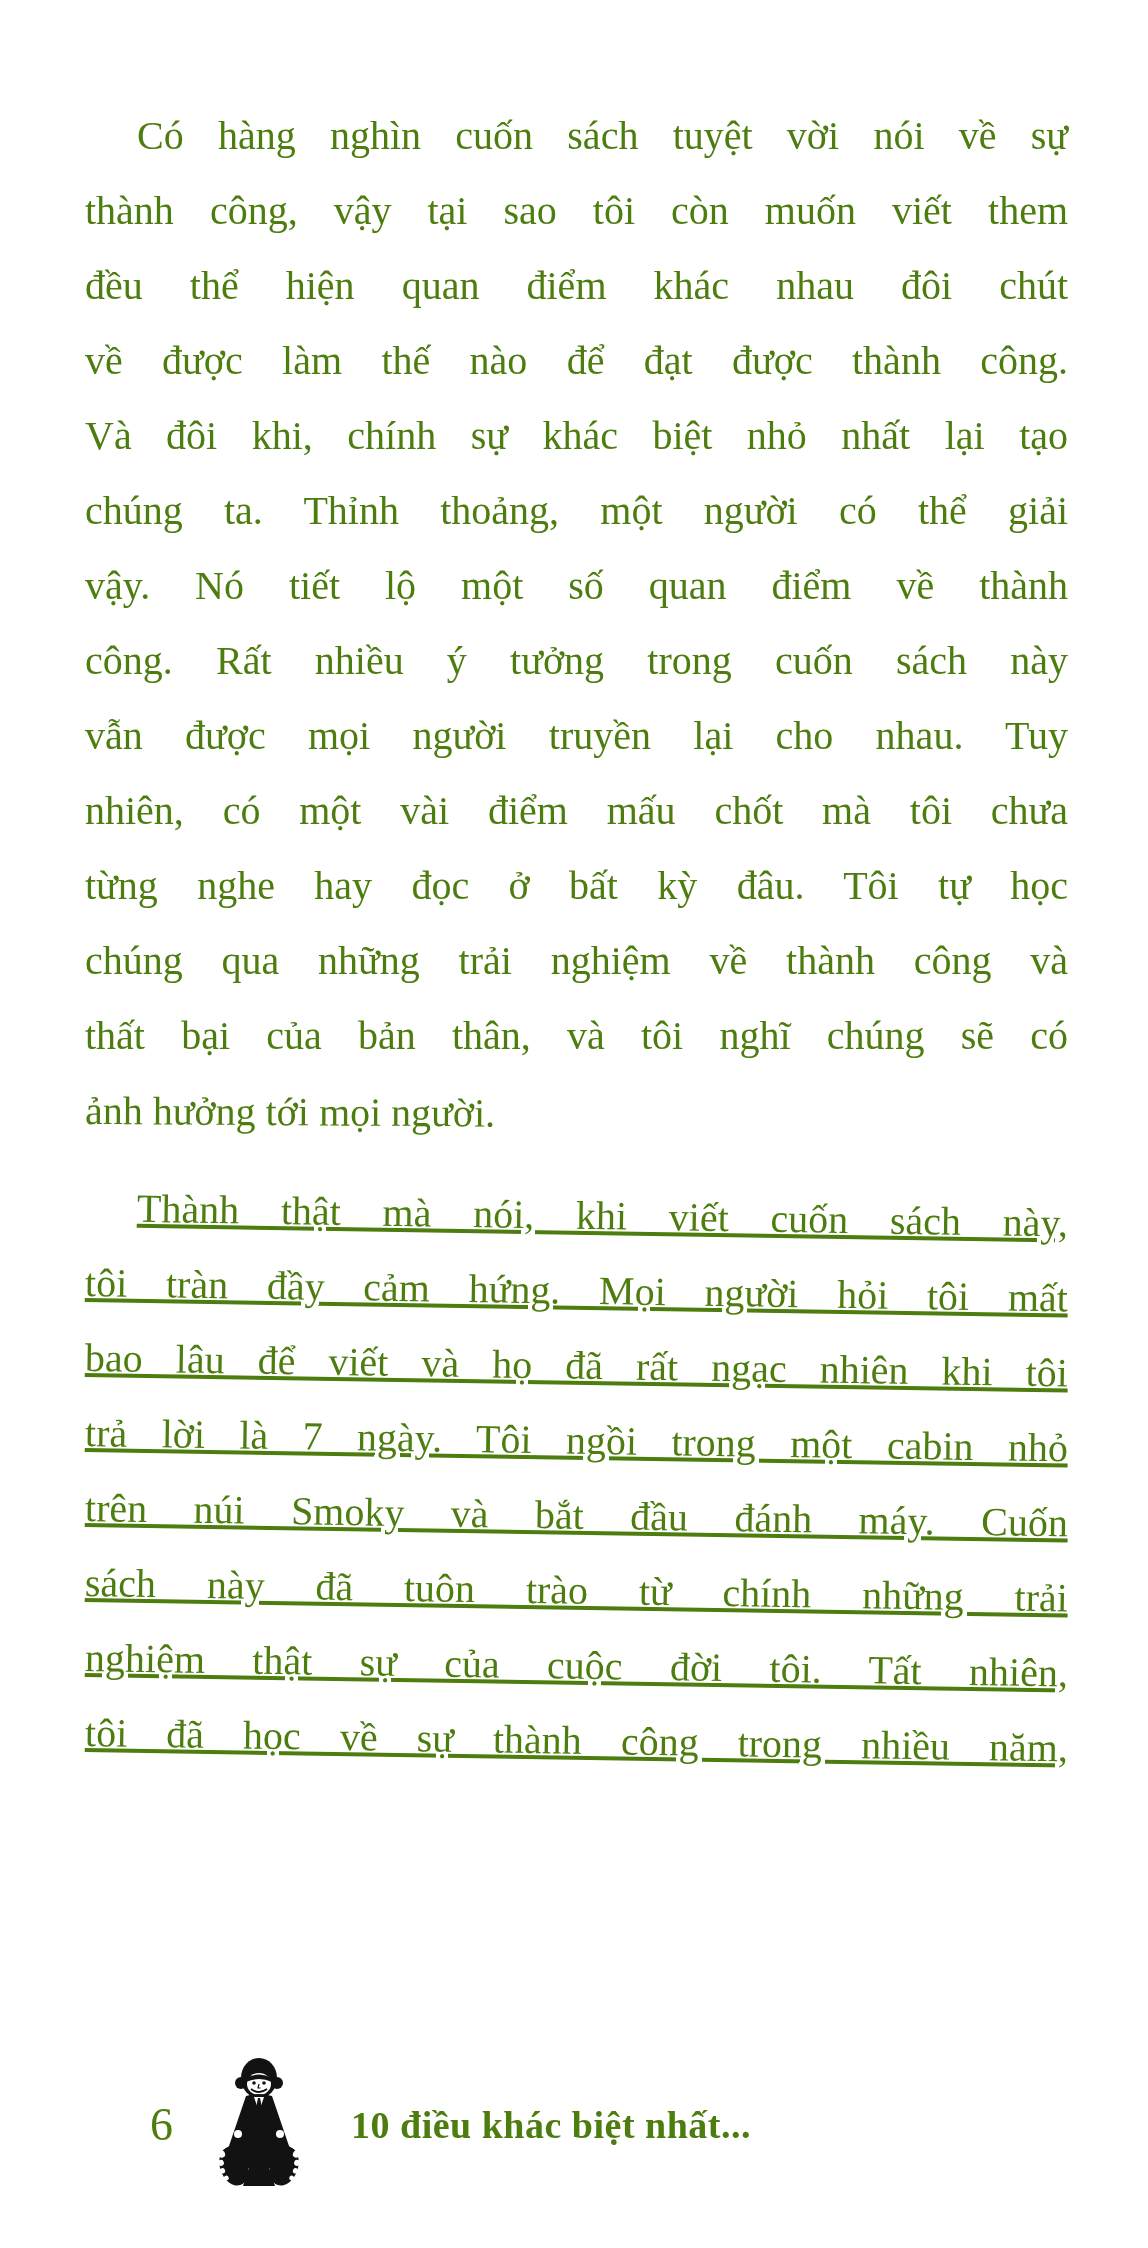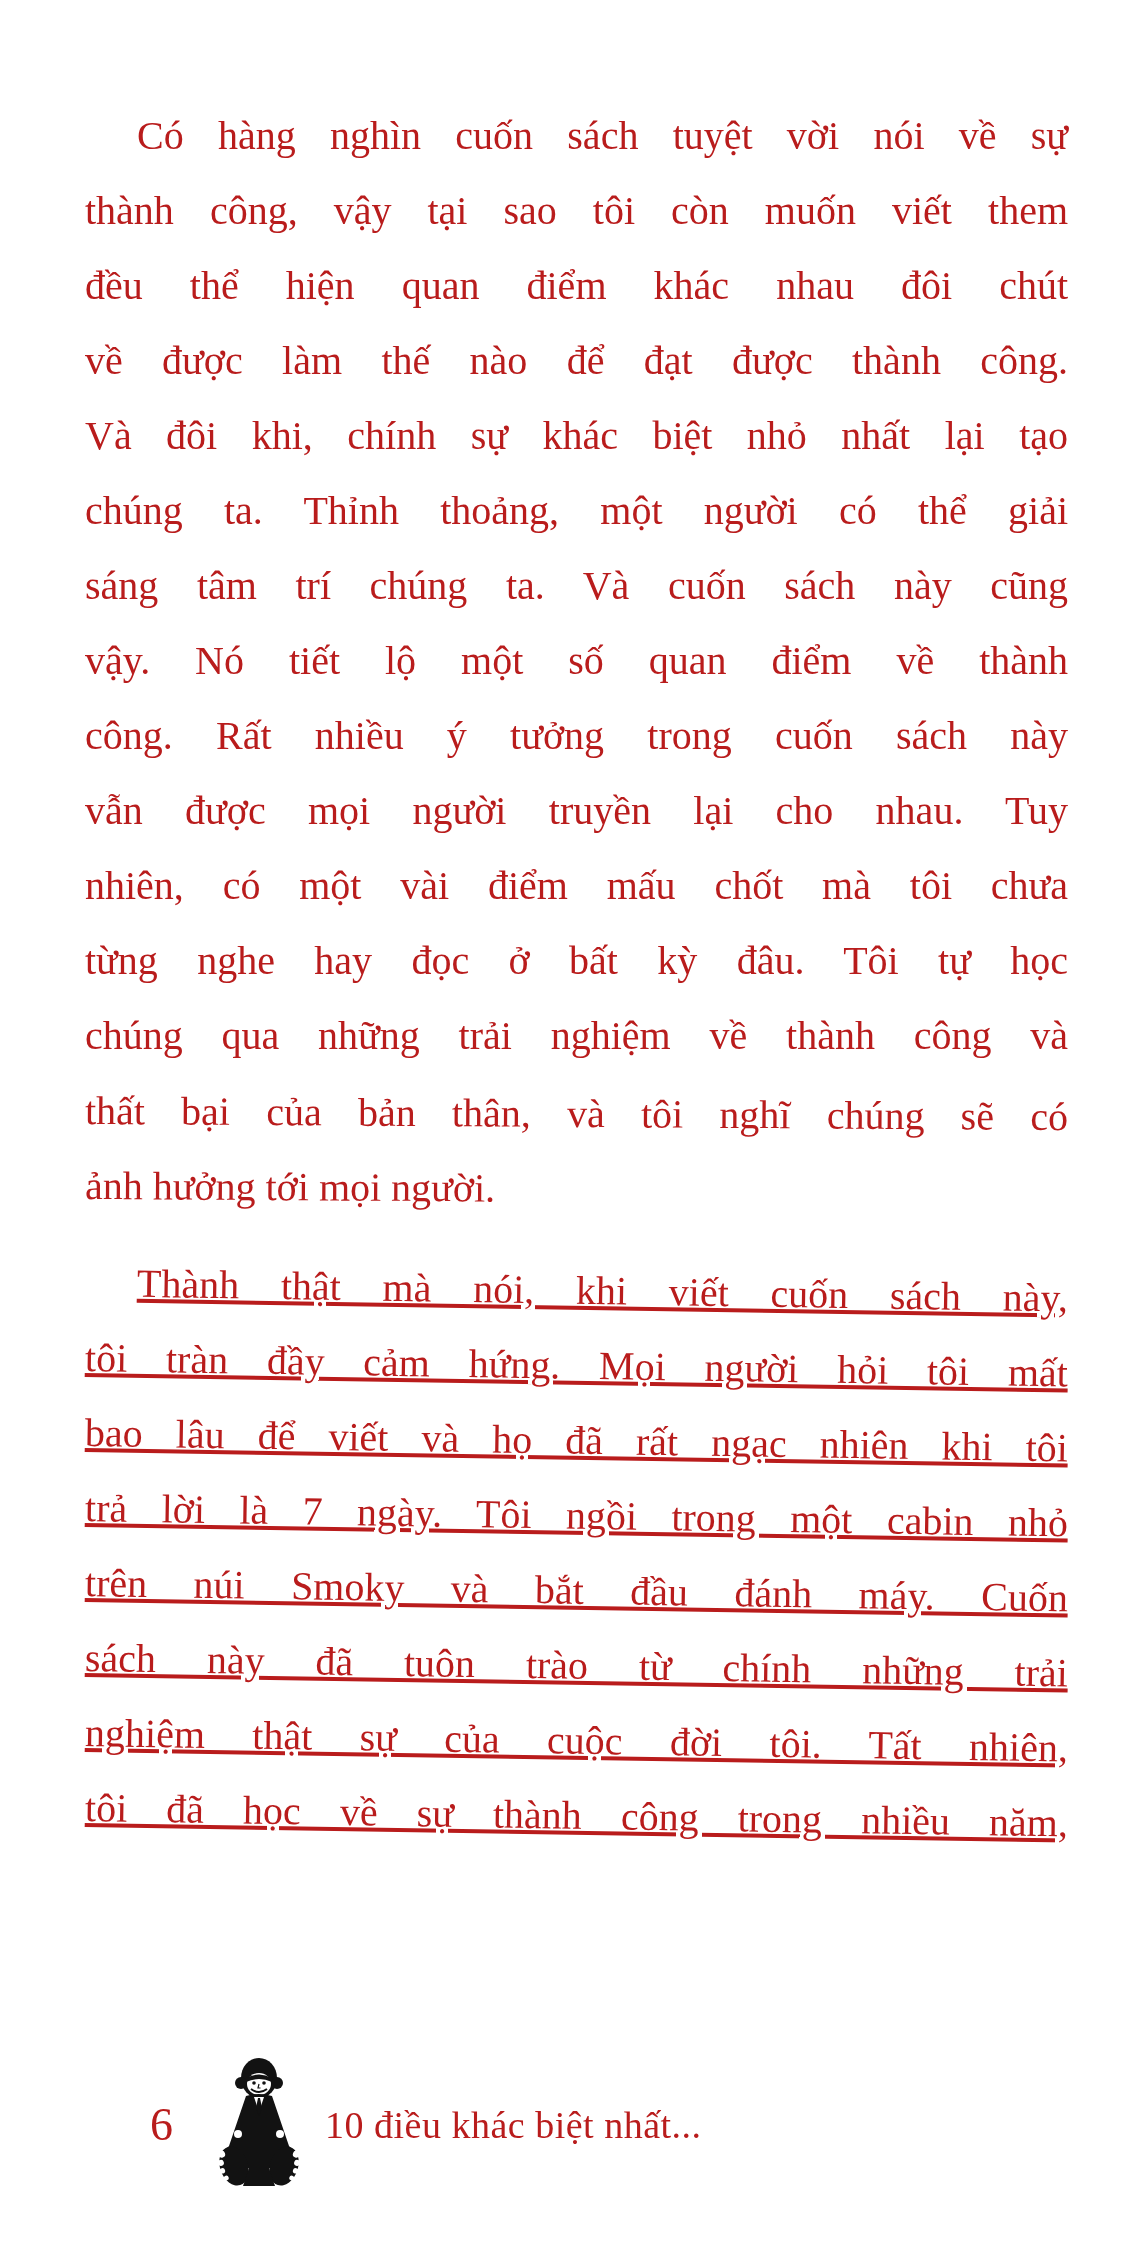--- a/index.html
+++ b/index.html
@@ -6,21 +6,21 @@
     margin: 0;
     padding: 0;
     background: #e8e8e8;
   }
   .page {
     position: relative;
     width: 1148px;
     height: 2248px;
     margin: 0 auto;
     background: #ffffff;
-    color: #b91c1c;
+    color: #4d7c0f;
     font-family: "Liberation Serif", "DejaVu Serif", serif;
     overflow: hidden;
   }
   .text-block {
     position: absolute;
     left: 85px;
     top: 98px;
     width: 983px;
     font-size: 40px;
     line-height: 75px;
@@ -60,41 +60,40 @@
     font-size: 46px;
     line-height: 1;
   }
   .figure {
     margin-left: 40px;
     display: inline-block;
     width: 92px;
     height: 142px;
   }
   .running-title {
-    margin-left: 20px;
-    font-weight: 400;
+    margin-left: 46px;
+    font-weight: 700;
     font-size: 38px;
     letter-spacing: 0.5px;
     white-space: nowrap;
   }
 </style>
 </head>
 <body>
 
 <div class="page">
 
   <div class="text-block">
     <div class="paragraph para-1">
         <div class="line">Có hàng nghìn cuốn sách tuyệt vời nói về sự</div>
         <div class="line">thành công, vậy tại sao tôi còn muốn viết them</div>
         <div class="line">đều thể hiện quan điểm khác nhau đôi chút</div>
         <div class="line">về được làm thế nào để đạt được thành công.</div>
         <div class="line">Và đôi khi, chính sự khác biệt nhỏ nhất lại tạo</div>
         <div class="line">chúng ta. Thỉnh thoảng, một người có thể giải</div>
-        <div class="line">sáng tâm trí chúng ta. Và cuốn sách này cũng</div>
         <div class="line">vậy. Nó tiết lộ một số quan điểm về thành</div>
         <div class="line">công. Rất nhiều ý tưởng trong cuốn sách này</div>
         <div class="line">vẫn được mọi người truyền lại cho nhau. Tuy</div>
         <div class="line">nhiên, có một vài điểm mấu chốt mà tôi chưa</div>
         <div class="line">từng nghe hay đọc ở bất kỳ đâu. Tôi tự học</div>
         <div class="line">chúng qua những trải nghiệm về thành công và</div>
         <div class="line">thất bại của bản thân, và tôi nghĩ chúng sẽ có</div>
         <div class="line">ảnh hưởng tới mọi người.</div>
       </div>
     <div class="paragraph para-2">

